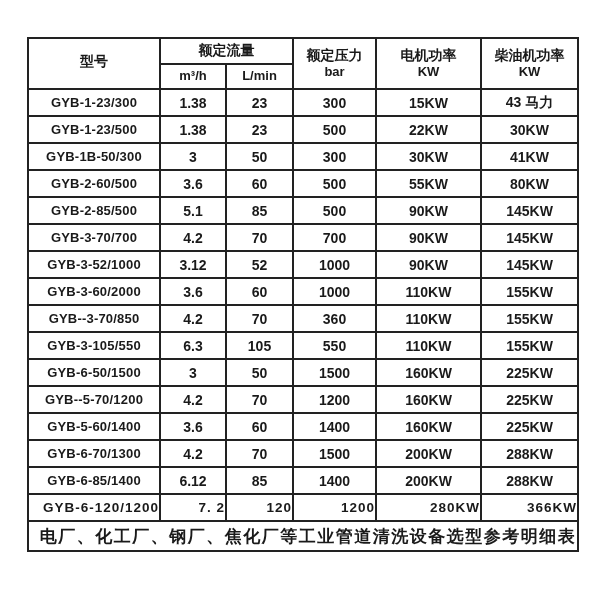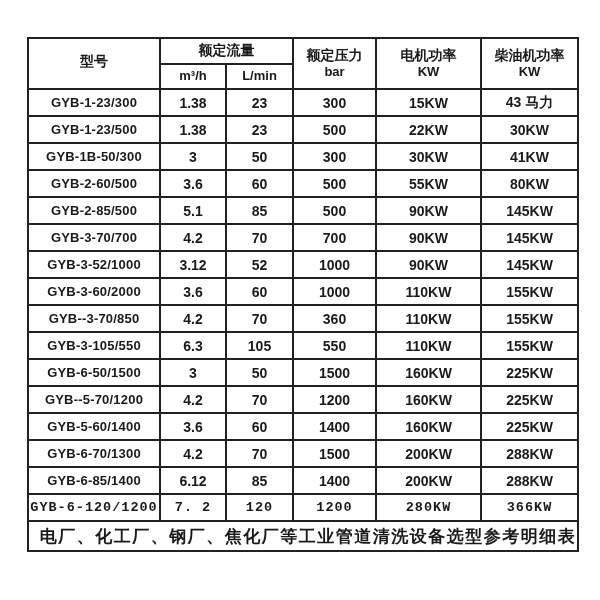--- a/index.html
+++ b/index.html
@@ -53,24 +53,25 @@
     font-size: 14px;
     font-weight: 700;
     height: 25px;
   }
   .spec td.model {
     font-size: 13px;
     letter-spacing: 0.2px;
     border-radius: 7px;
   }
   .spec tr.alt-font td {
-    font-family: Liberation Mono, monospace;
+    font-family: Liberation Sans, sans-serif;
     font-weight: 700;
     letter-spacing: 1px;
     font-size: 13.5px;
+    text-align: right;
   }
   .spec tfoot td.caption {
     height: 28px;
     font-size: 17px;
     font-weight: 700;
     font-family: "Liberation Serif", serif;
     letter-spacing: 1.5px;
     padding-left: 10px;
   }
 </style>

